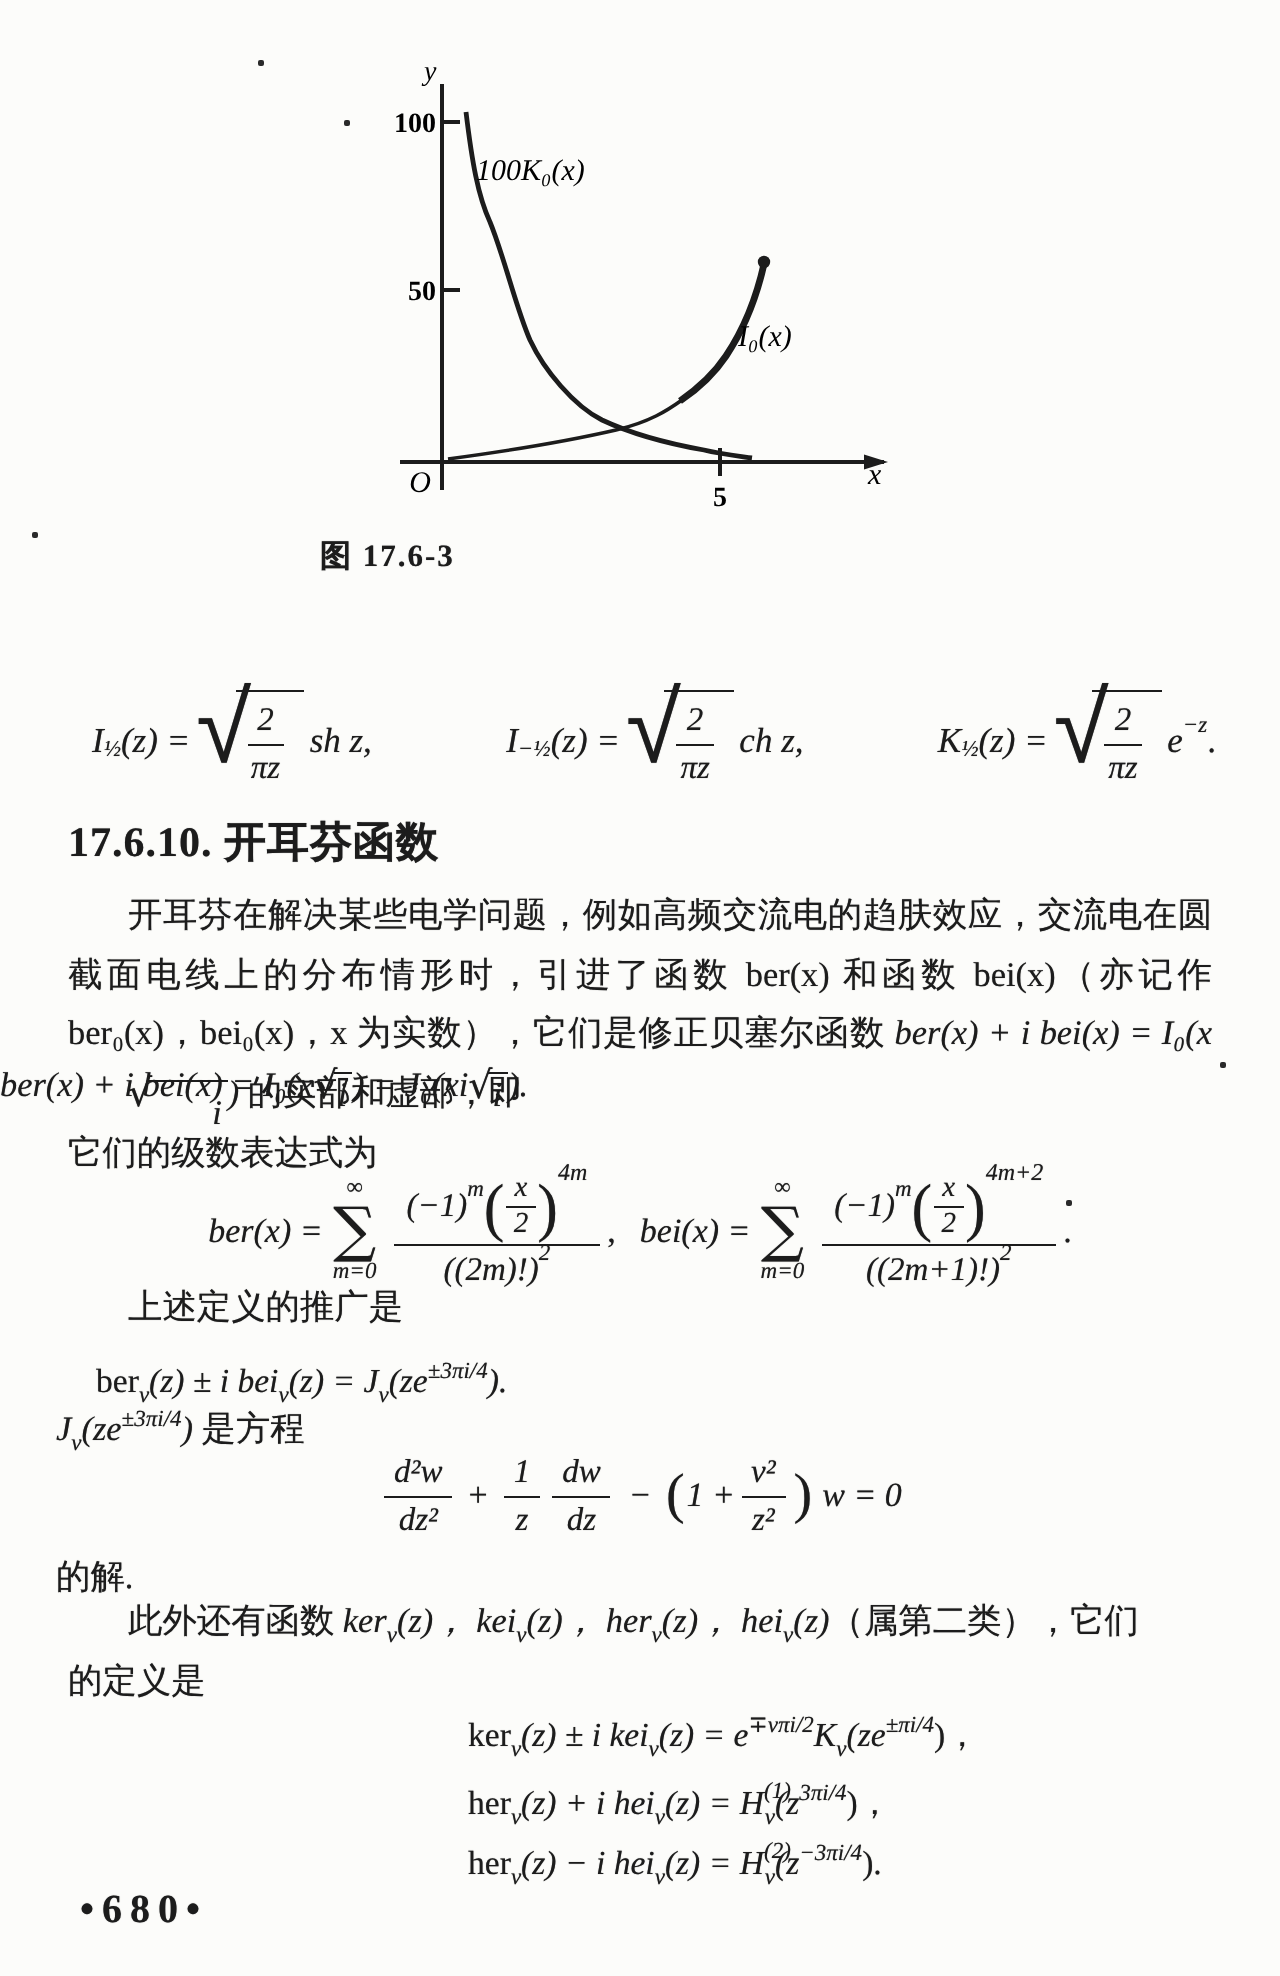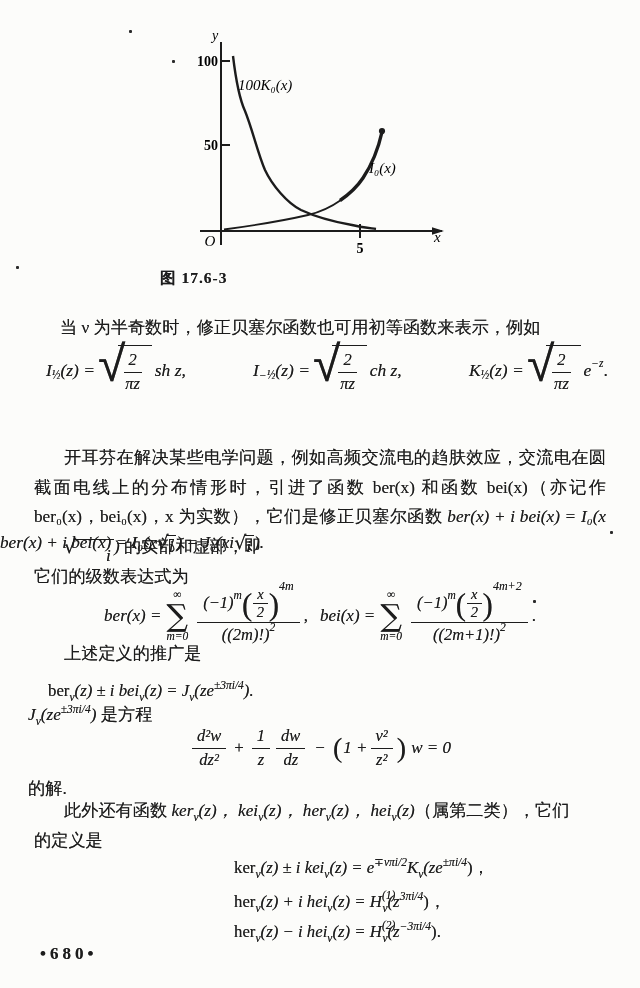--- a/index.html
+++ b/index.html
@@ -39,21 +39,21 @@
   .sm{display:inline-flex;flex-direction:column;align-items:center;line-height:1;margin:0 5px;vertical-align:middle;}
   .sm .st{font-size:11.5px;font-style:normal;}
   .sm .sg{font-size:30px;font-style:normal;font-family:"DejaVu Serif",serif;}
   .sm .sb{font-size:11.5px;font-style:italic;}
   .bp{font-size:31px;font-style:normal;line-height:1;font-weight:400;transform:scaleY(1.05);}
   .bp2{font-size:28px;font-style:normal;line-height:1;margin:0 1px;}
   .row{display:flex;align-items:center;}
   .speck{position:absolute;width:3px;height:3px;background:#2a2a2a;border-radius:1px;}
   .eq{font-size:16.8px;white-space:nowrap;margin-left:48px;}
   .heading{font-size:21px;font-weight:bold;letter-spacing:.5px;}
-  .pnum{font-size:17px;font-weight:bold;letter-spacing:4px;}
+  .pnum{font-size:20px;font-weight:bold;letter-spacing:4px;}
   svg text{text-shadow:none;}
 </style>
 </head>
 <body>
 
 <div class="page">
 
   <svg class="abs" style="left:172px;top:26px;" width="290" height="240" viewBox="0 0 290 240">
 
     <line x1="49" y1="16" x2="49" y2="219" stroke="#1c1c1c" stroke-width="2"></line>
@@ -74,21 +74,20 @@
     <text x="46" y="124" font-size="14" font-weight="bold" text-anchor="end">50</text>
     <text x="38" y="220" font-size="15" font-style="italic" text-anchor="middle">O</text>
     <text x="188" y="227" font-size="14" font-weight="bold" text-anchor="middle">5</text>
     <text x="262" y="216" font-size="15" font-style="italic">x</text>
     <text x="66" y="64" font-size="15" font-style="italic">100K₀(x)</text>
     <text x="197" y="147" font-size="15" font-style="italic">I₀(x)</text>
   </svg>
 
   <div class="abs ctr" style="left:160px;top:268px;width:300px;font-size:15.5px;font-weight:bold;letter-spacing:1px;">图  17.6-3</div>
 
-  <div class="abs cn" style="left:36px;top:313px;width:566px;text-indent:24px;">当 ν 为半奇数时，修正贝塞尔函数也可用初等函数来表示，例如</div>
 
   <div class="abs row" style="left:46px;top:342px;width:562px;height:56px;justify-content:space-between;font-size:17.5px;">
     <span class="row">
       <span class="m">I</span>
         <span class="sd">½</span>
       <span class="m">(z) =</span>
       <span class="sq">
           <span class="rd">√</span>
           <span class="bd"><span class="fo">
               <span class="a">2</span>
@@ -120,20 +119,21 @@
               <span class="a">2</span>
               <span class="b">πz</span>
             </span></span>
         </span>
       <span class="m">e</span>
         <span class="su">−z</span>
         <span>.</span>
     </span>
   </div>
 
+  <div class="abs heading" style="left:34px;top:407px;">17.6.10. 开耳芬函数</div>
 
   <div class="abs cn just" style="left:34px;top:443px;width:572px;text-indent:30px;">
     <span>开耳芬在解决某些电学问题，例如高频交流电的趋肤效应，交流电在圆截面电线上的分布情形时，引进了函数 ber(x) 和函数 bei(x)（亦记作 ber₀(x)，bei₀(x)，x 为实数），它们是修正贝塞尔函数 </span><span class="m">ber(x) + i bei(x) = I₀(x</span><span class="sqi">
         <span class="rd2">√</span>
         <span class="ov">i</span>
       </span><span class="m">)</span><span> 的实部和虚部，即</span>
   </div>
 
   <div class="abs ctr" style="left:0;top:533px;width:640px;font-size:17.2px;">
     <span class="m">ber(x) + i bei(x) = I₀(x</span><span class="sqi">

